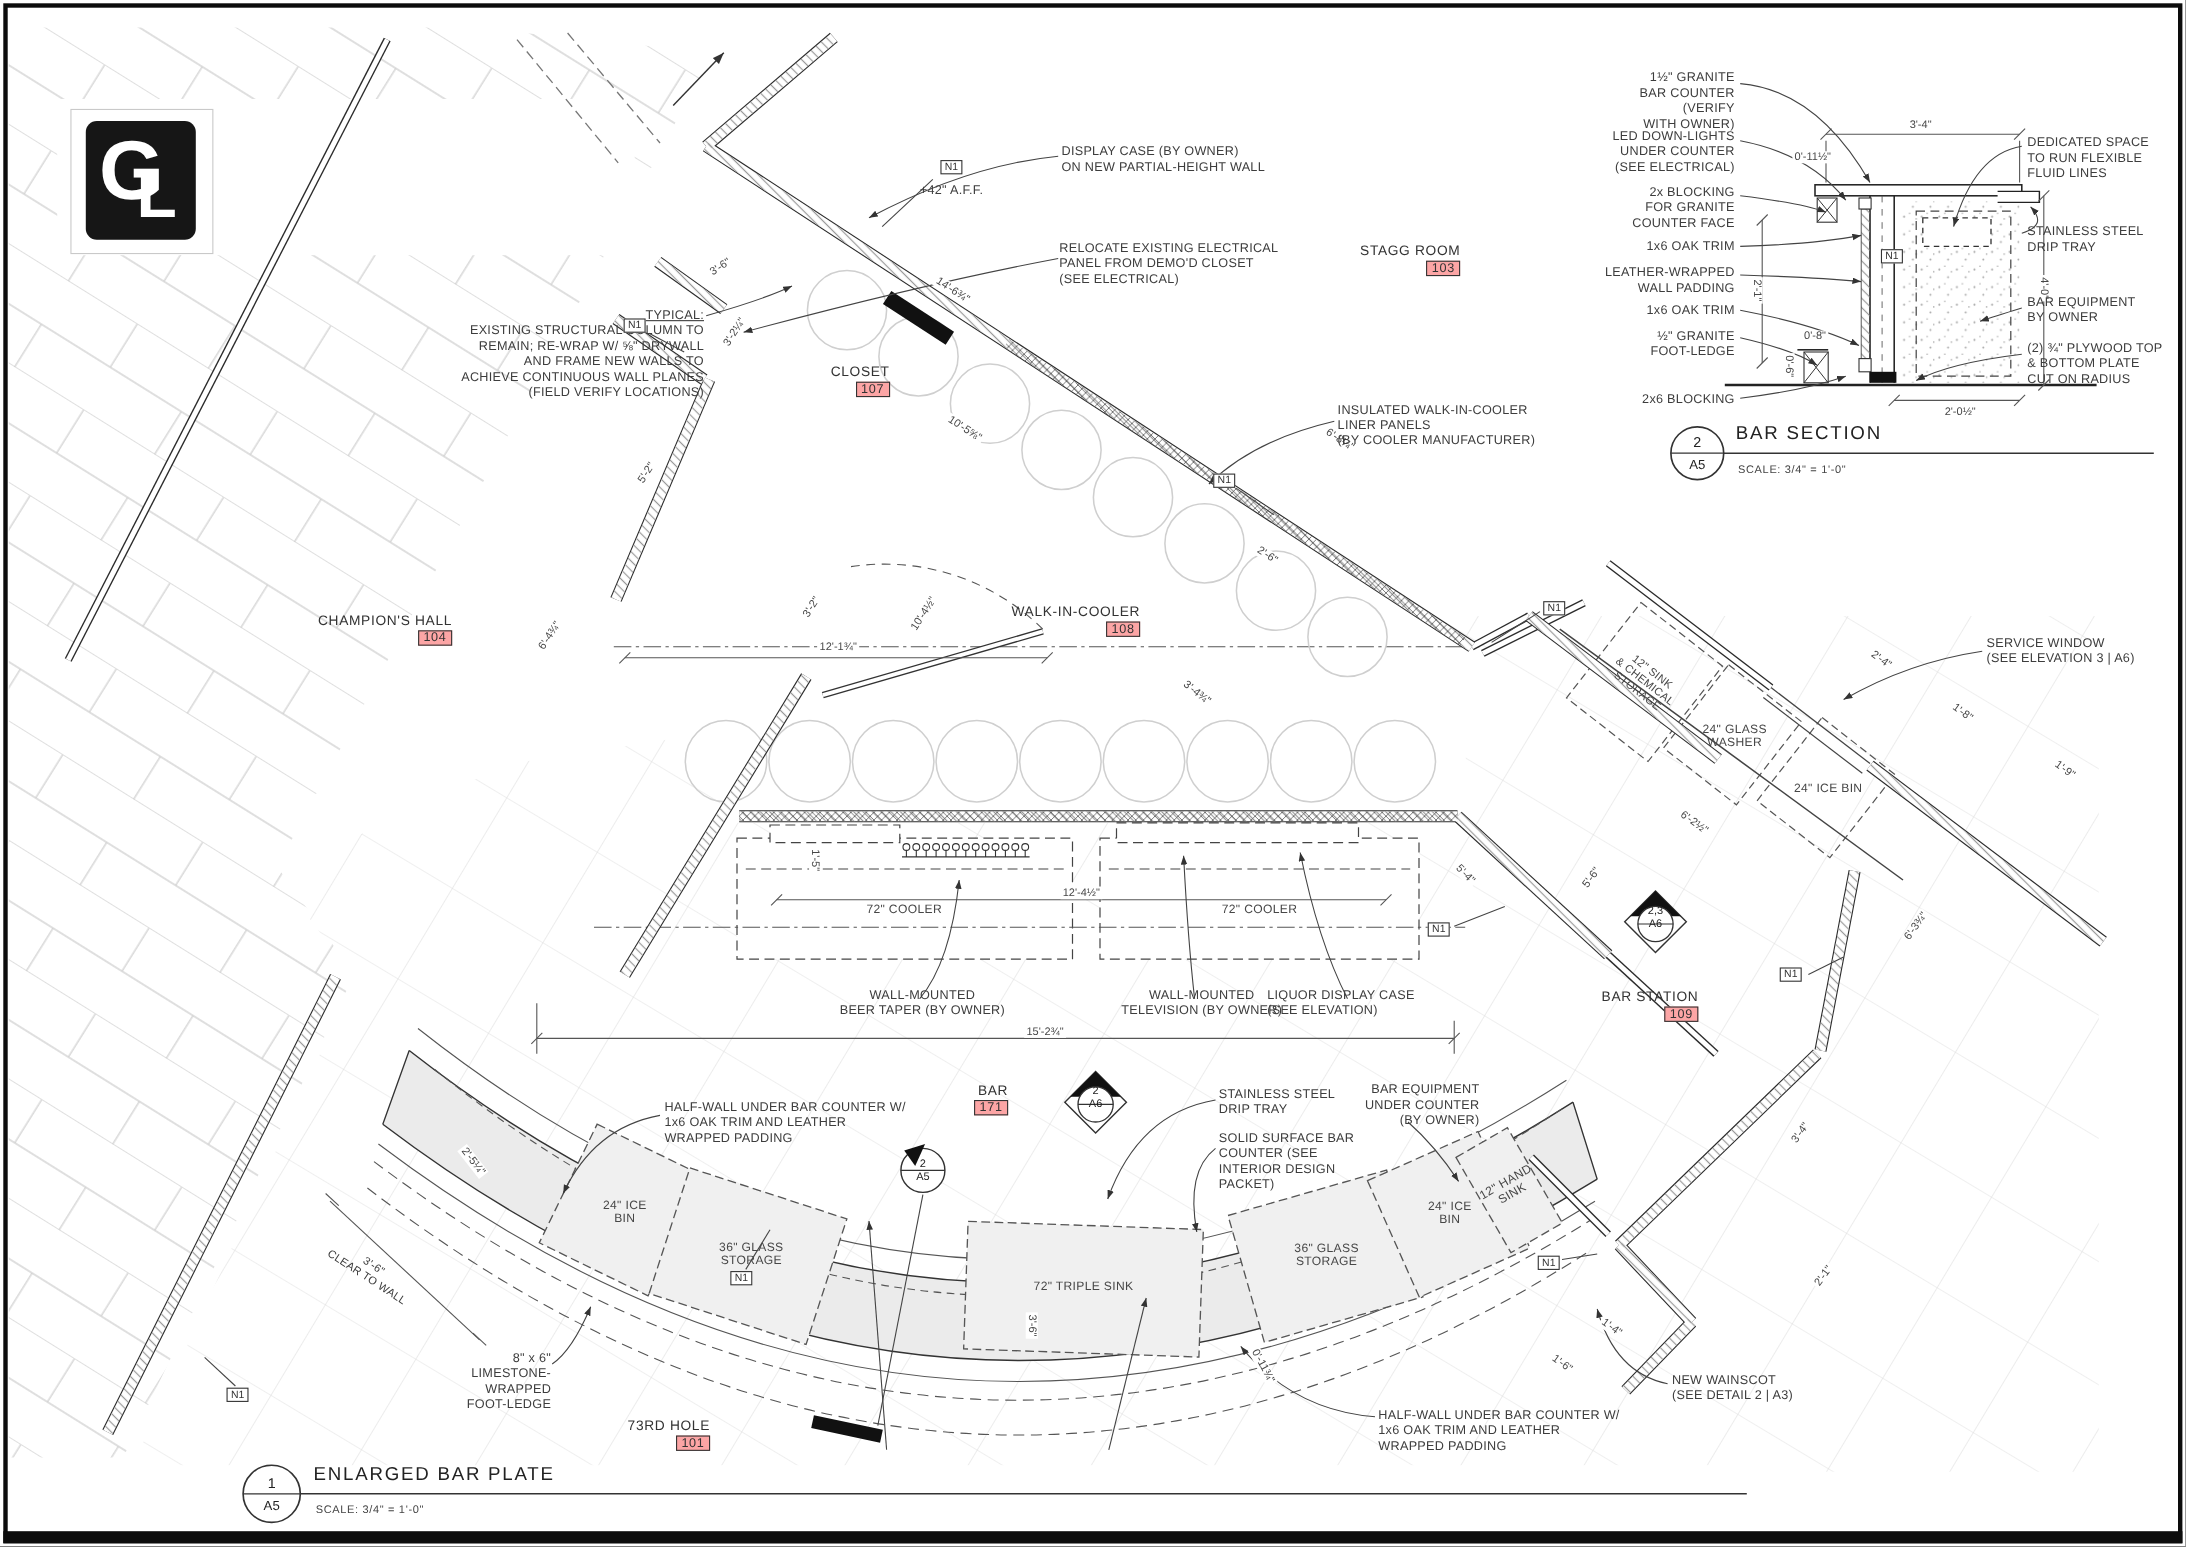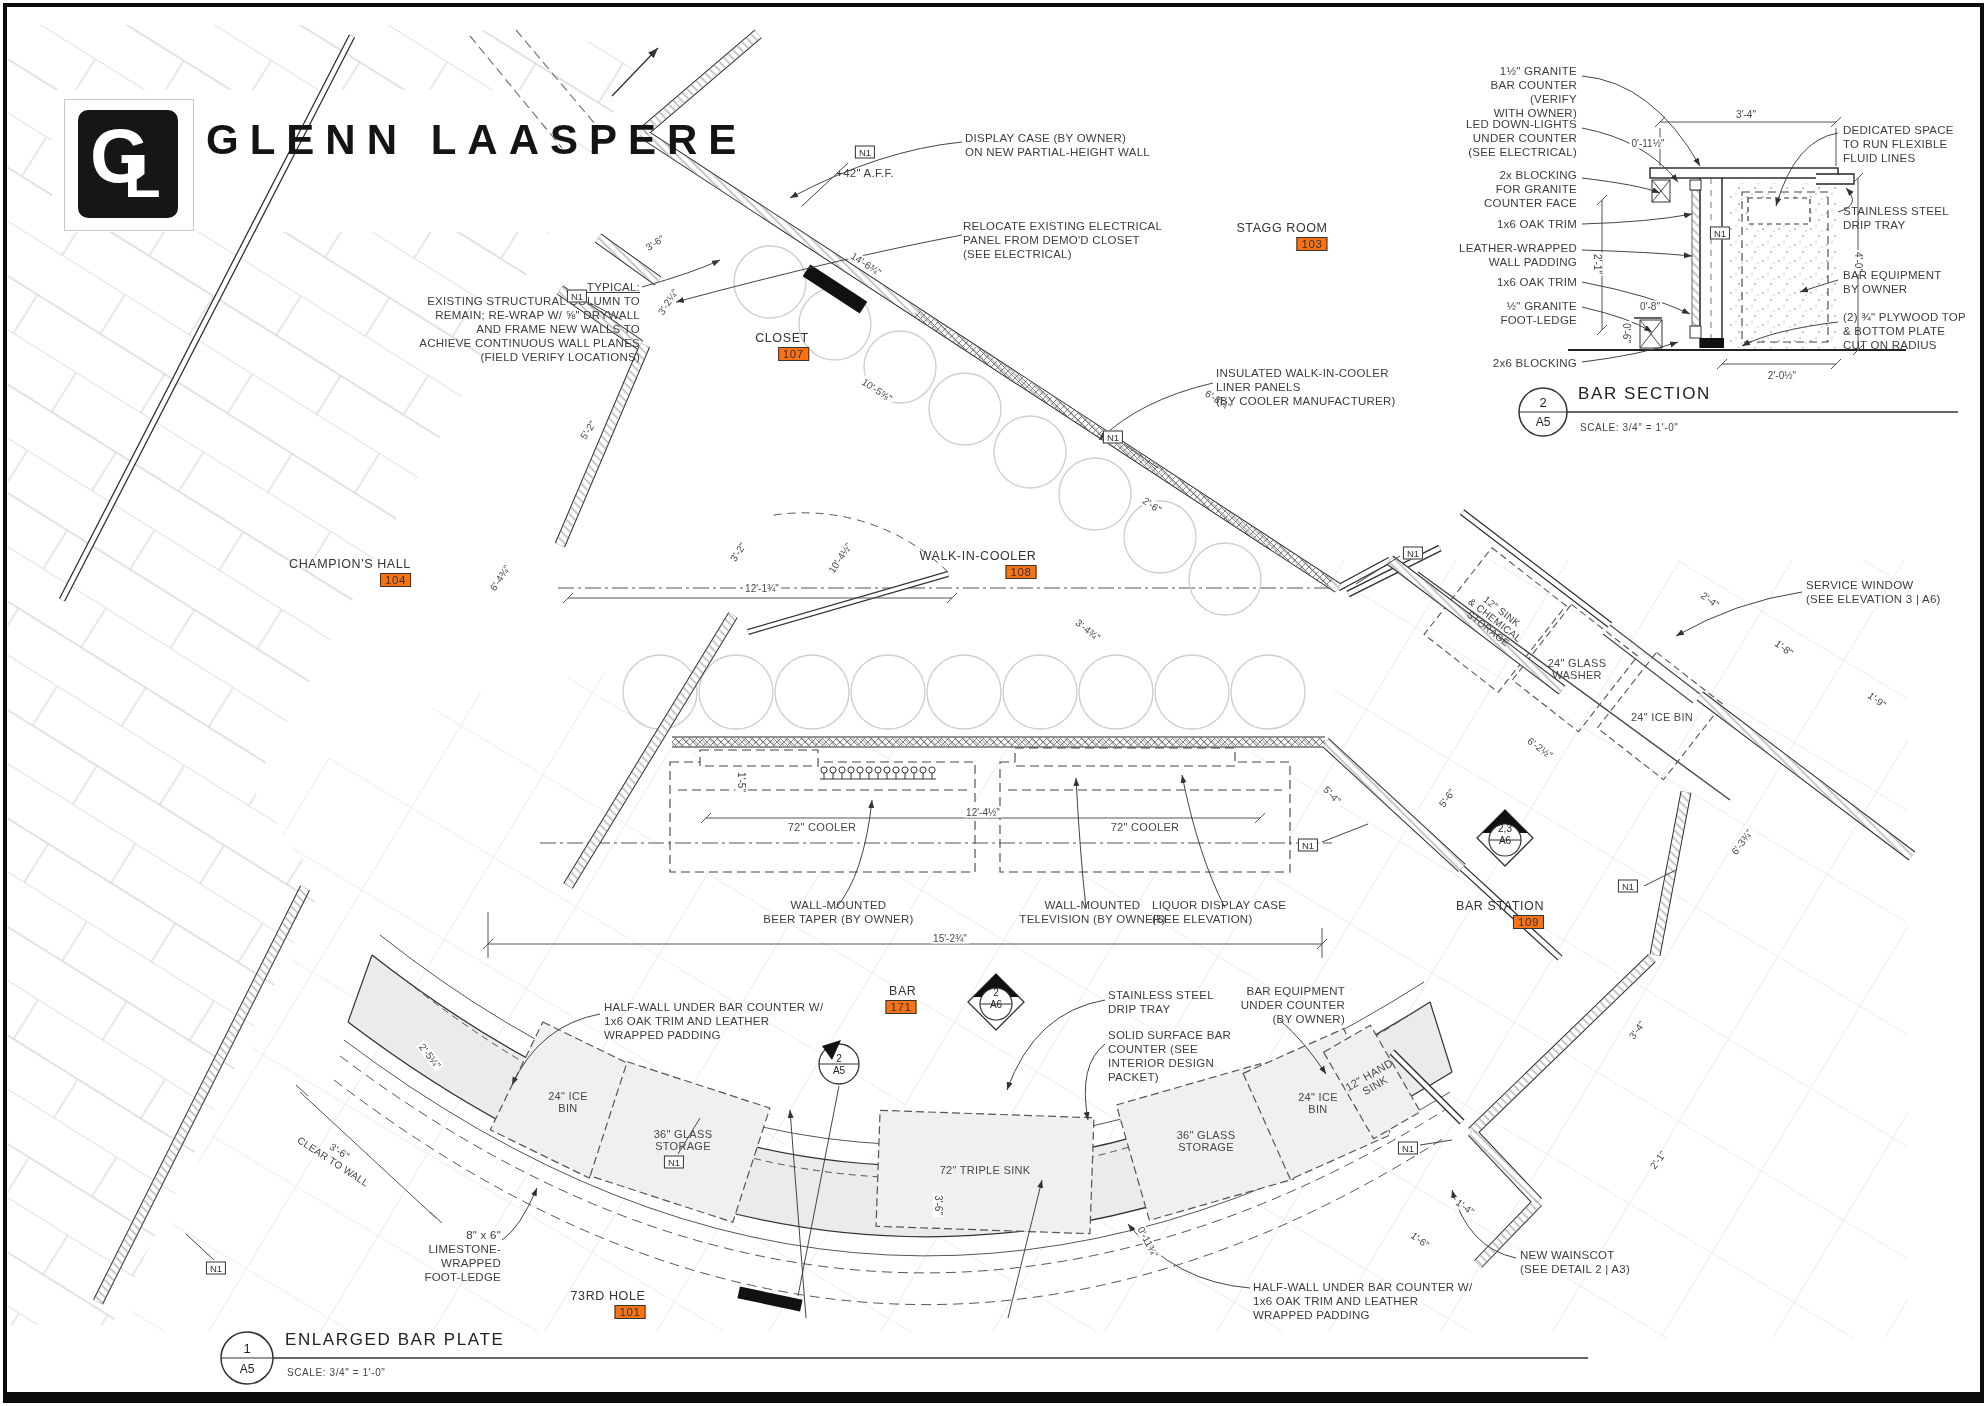--- a/index.html
+++ b/index.html
@@ -3,21 +3,21 @@
 <meta charset="utf-8">
 <style>
   html,body{margin:0;padding:0;background:#2a2a2a;font-family:"Liberation Sans",sans-serif;}
   .sheet{position:relative;width:1987px;height:1406px;background:#ffffff;overflow:hidden;}
   .frame{position:absolute;inset:3px;border:4px solid #0c0c0c;z-index:60;pointer-events:none;}
   .frame-b{position:absolute;left:3px;right:3px;bottom:3px;height:11px;background:#0c0c0c;z-index:60;}
   svg.plan{position:absolute;left:0;top:0;z-index:1;}
   .lbl{position:absolute;font-size:11.5px;line-height:1.22;color:#3d3d3d;letter-spacing:.25px;white-space:pre-line;z-index:10;}
   .r{text-align:right}.c{text-align:center}
   .room{position:absolute;transform:translate(-50%,-50%);text-align:right;font-size:12.5px;color:#333;letter-spacing:.6px;white-space:nowrap;z-index:10;}
-  .rbox{display:inline-block;border:1.4px solid #333;padding:0 4px;font-size:11.5px;margin-top:2px;background:#f97316;}
+  .rbox{display:inline-block;border:1.4px solid #333;padding:0 4px;font-size:11.5px;margin-top:2px;background:#fca5a5;}
   .dim{position:absolute;font-size:10px;color:#474747;background:#fff;padding:0 2px;z-index:9;white-space:nowrap;}
   .n1{position:absolute;transform:translate(-50%,-50%);border:1.2px solid #333;background:#fff;font-size:9.5px;padding:0 3px;color:#333;z-index:11;white-space:nowrap;}
   .eq{position:absolute;text-align:center;font-size:11px;color:#474747;letter-spacing:.3px;white-space:pre-line;z-index:10;}
   .logoframe{position:absolute;left:64px;top:99px;width:128px;height:130px;border:1px solid #c9c9c9;z-index:9;}
   .logo{position:absolute;left:78px;top:110px;width:100px;height:108px;background:#161616;border-radius:10px;z-index:10;}
   .lg{position:absolute;left:12px;top:2px;font-size:76px;font-weight:600;color:#fff;}
   .ll{position:absolute;left:46px;top:32px;font-size:60px;font-weight:600;color:#fff;}
   .bigtitle{position:absolute;left:206px;top:116px;font-size:42px;font-weight:600;letter-spacing:11px;color:#141414;z-index:10;white-space:nowrap;}
   .mknum{position:absolute;transform:translate(-50%,-50%);font-size:10px;color:#222;z-index:12;text-align:center;line-height:1.15;white-space:nowrap;}
   .ttl{position:absolute;z-index:12;color:#222;white-space:nowrap;}
@@ -415,21 +415,20 @@
     <path d="M1519,412 L1567,412" stroke-width="1.2"></path>
     <path d="M1567,412 L1958,412" stroke-width="1.4"></path>
   </g>
 </svg>
 
 <div class="logoframe"></div>
 <div class="logo">
   <span class="lg">G</span>
   <span class="ll">L</span>
 </div>
-<div class="bigtitle">GLENN LAASPERE</div>
 
 <div class="room" style="left:1282px;top:236px"><span>STAGG ROOM</span><br><span class="rbox">103</span></div>
 <div class="room" style="left:350px;top:572px"><span>CHAMPION'S HALL</span><br><span class="rbox">104</span></div>
 <div class="room" style="left:978px;top:564px"><span>WALK-IN-COOLER</span><br><span class="rbox">108</span></div>
 <div class="room" style="left:782px;top:346px"><span>CLOSET</span><br><span class="rbox">107</span></div>
 <div class="room" style="left:901px;top:999px"><span>BAR</span><br><span class="rbox">171</span></div>
 <div class="room" style="left:1500px;top:914px"><span>BAR STATION</span><br><span class="rbox">109</span></div>
 <div class="room" style="left:608px;top:1304px"><span>73RD HOLE</span><br><span class="rbox">101</span></div>
 
 <div class="lbl r" style="left:390px;top:280px;width:250px"><span style="text-decoration:underline">TYPICAL:</span><br><span>EXISTING STRUCTURAL COLUMN TO

